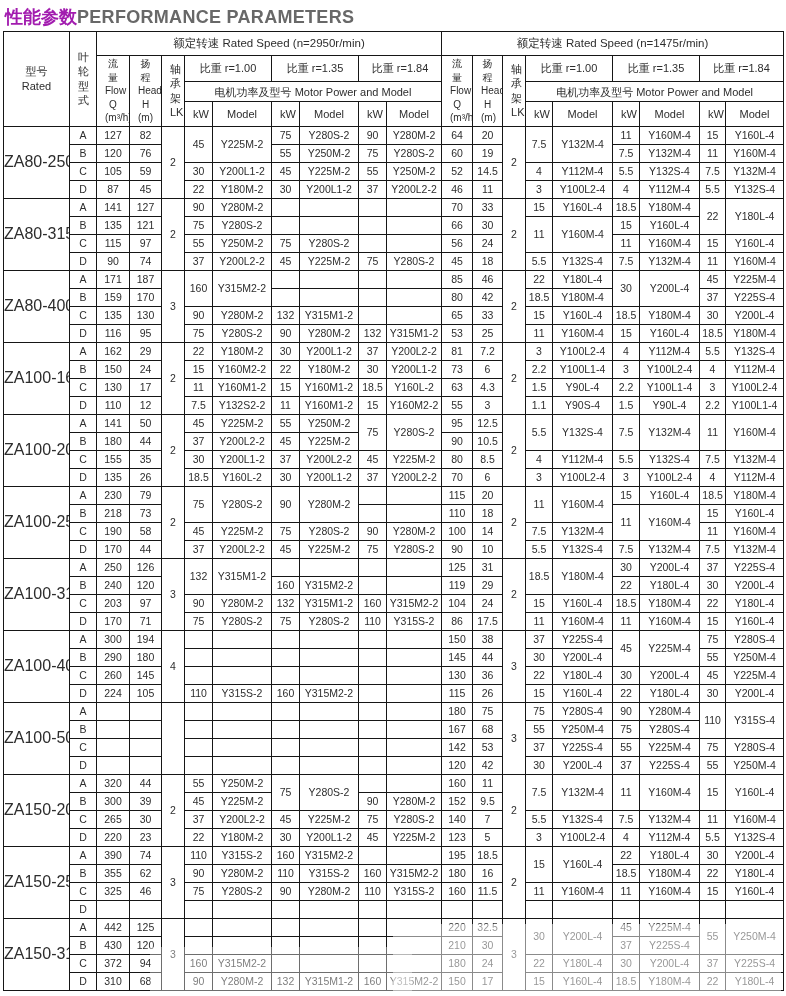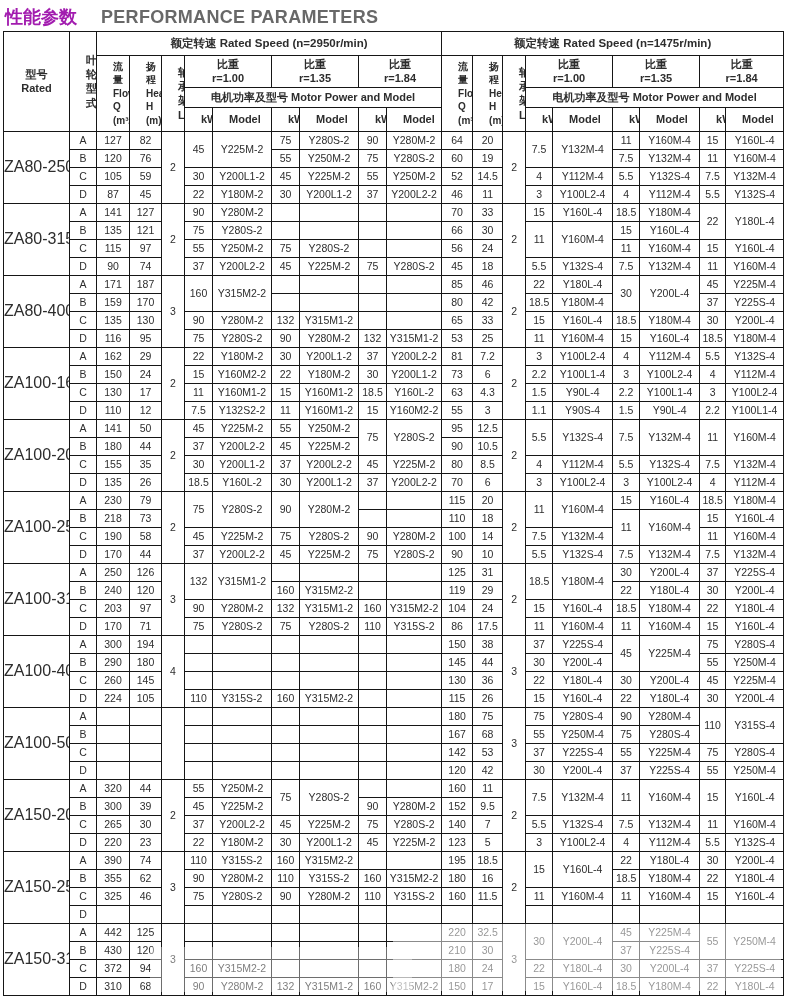--- a/index.html
+++ b/index.html
@@ -3,27 +3,27 @@
 <meta charset="utf-8">
 <style>
   * { margin:0; padding:0; box-sizing:border-box; }
   html,body { background:#fff; }
   body {
     width:786px; height:996px; position:relative; overflow:hidden;
     font-family:"Liberation Sans","DejaVu Sans",sans-serif; color:#2d2d2d;
   }
   .title-bar { padding:5px 0 4px 5px; height:31px; white-space:nowrap; }
   .title-zh { font-size:18px; font-weight:bold; color:#a21caf; }
-  .title-en { font-size:18px; font-weight:bold; color:#686868; margin-left:24px; letter-spacing:.3px; }
+  .title-en { font-size:18px; font-weight:bold; color:#686868; margin-left:0; letter-spacing:.3px; }
   table { border-collapse:collapse; table-layout:fixed; width:780px; margin-left:3px; }
   th, td {
     border:1px solid #161616; text-align:center; vertical-align:middle;
     font-weight:normal; overflow:hidden; padding:0;
   }
-  thead th { font-size:11px; line-height:1.3; white-space:pre-line; padding:1px 16px;font-weight:bold; }
+  thead th { font-size:11px; line-height:1.3; white-space:pre-line; padding:1px 8px; }
   thead .speed-h { font-size:11.5px; }
   thead .unit-h { font-size:10px; line-height:1.35; }
   thead tr.hr1 th { height:24px; }
   thead tr.hr2 th { height:26px; }
   thead tr.hr3 th { height:20px; }
   thead tr.hr4 th { height:24px; }
   tbody td { height:18px; font-size:10.5px; white-space:nowrap; }
   tbody td.model { font-size:16px; }
   .wm { position:absolute; pointer-events:none; }
   .wm1 { left:393px; top:924px; width:388px; height:67px; background:rgba(255,255,255,0.5); }

